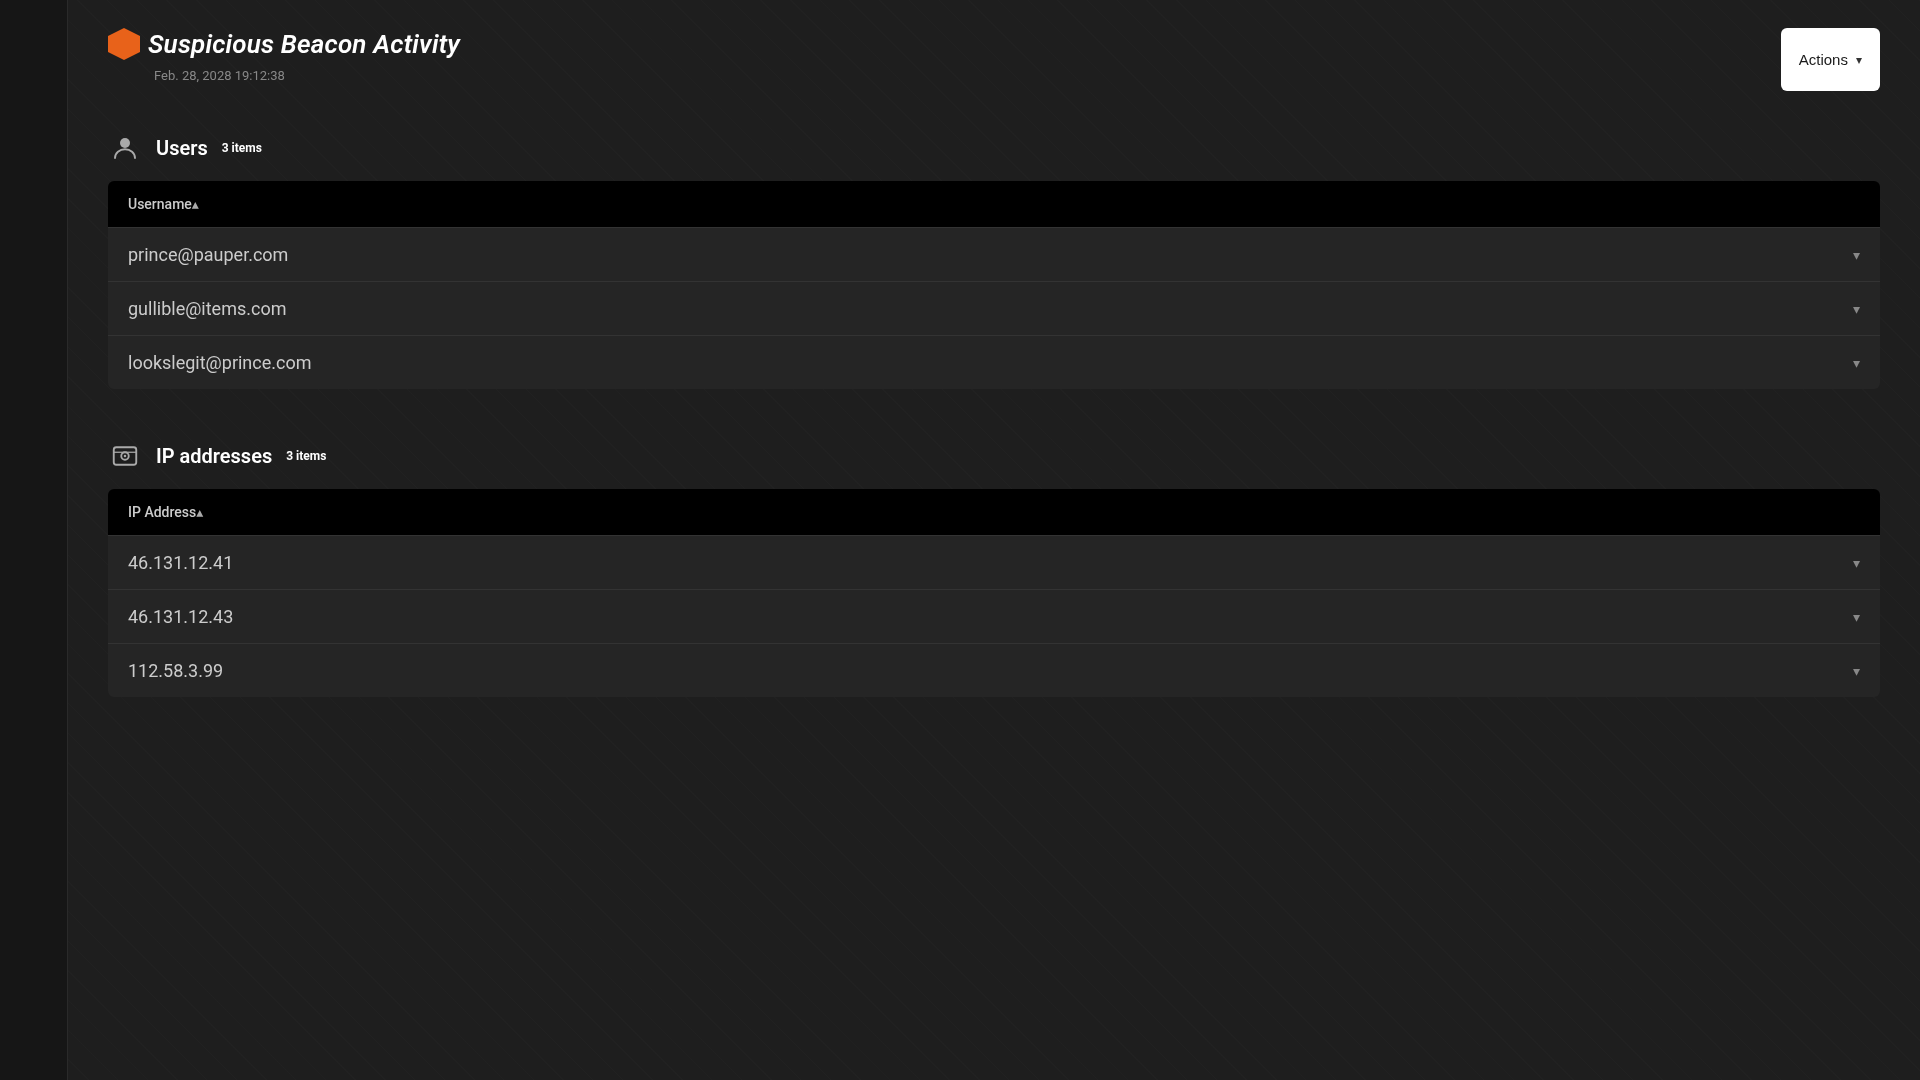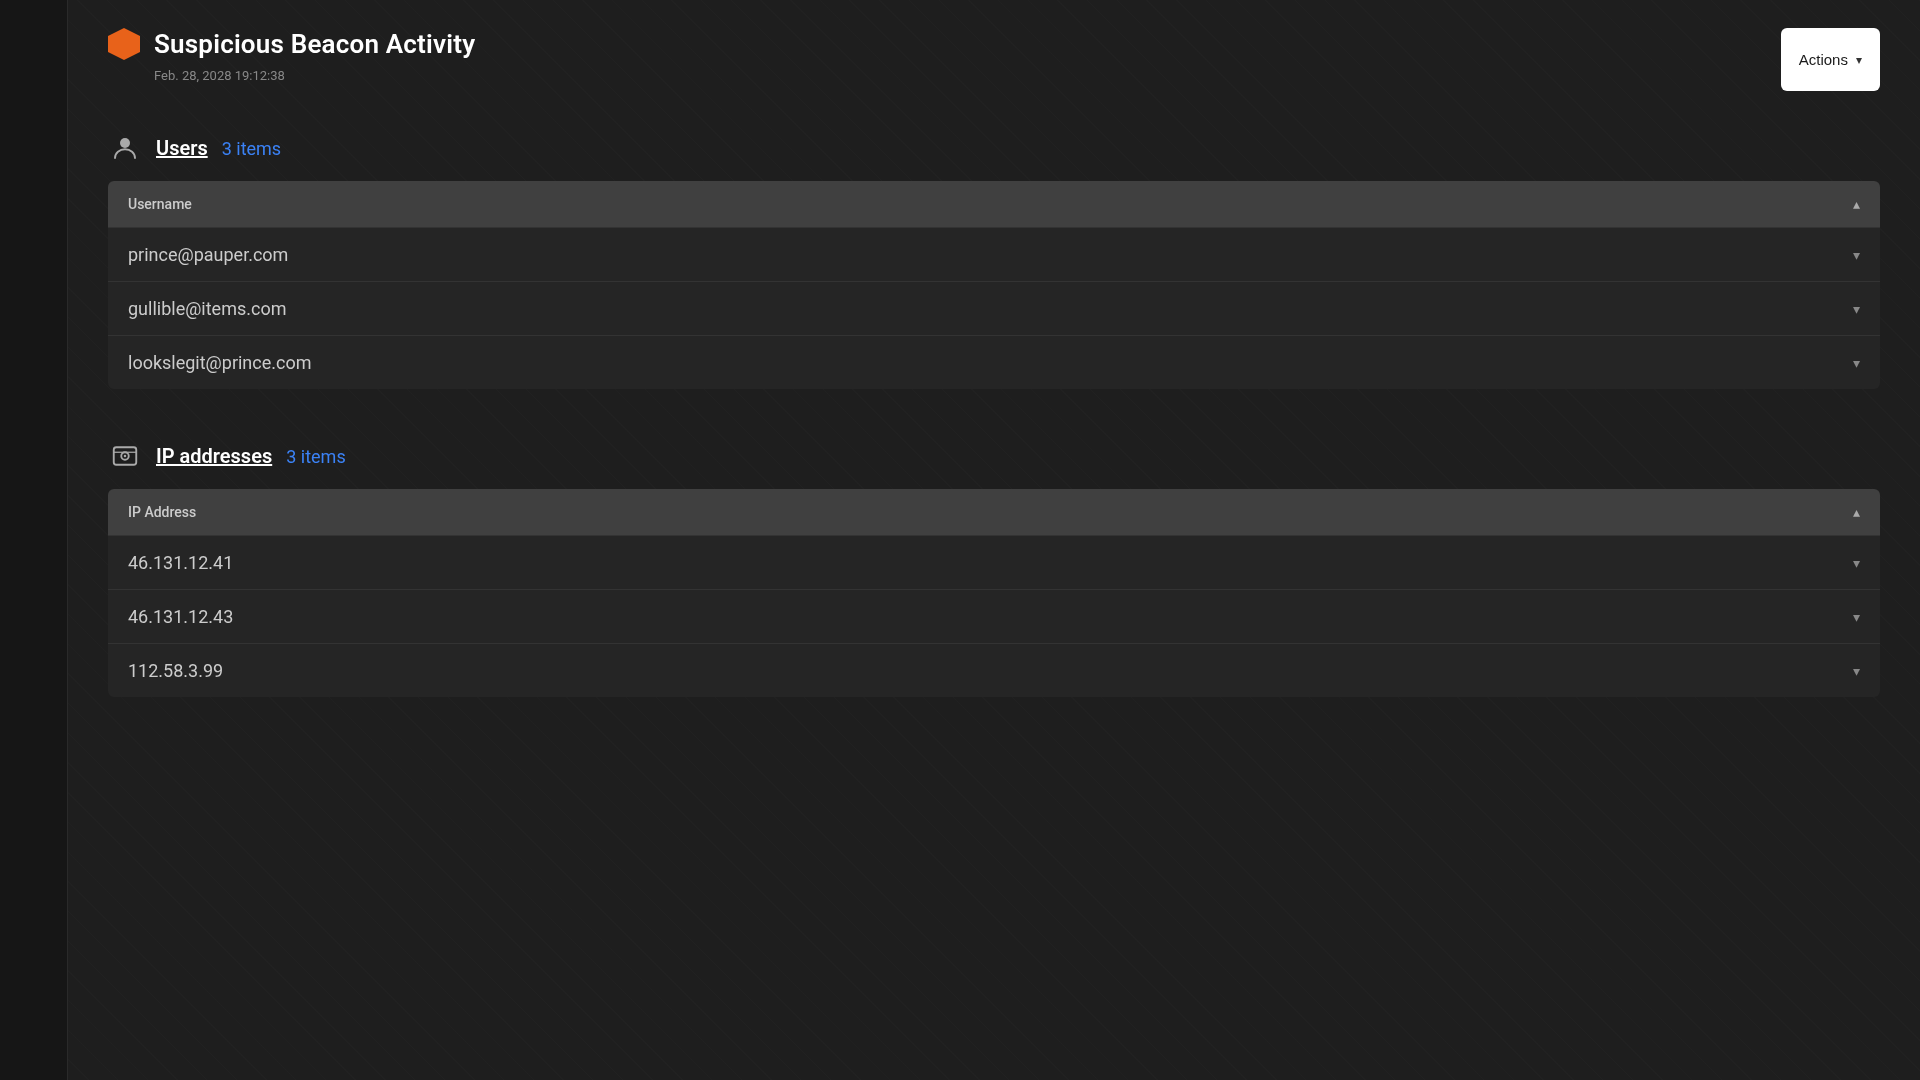--- a/index.html
+++ b/index.html
@@ -62,22 +62,23 @@
     }
 
     .title-block {
       display: flex;
       flex-direction: column;
     }
 
     .title-row {
       display: flex;
       align-items: center;
-      gap: 14px;
+      gap: 8px;
       margin-bottom: 8px;
+      font-style: italic;
     }
 
     .alert-icon {
       width: 32px;
       height: 32px;
       background-color: #e8621a;
       border-radius: 6px;
       flex-shrink: 0;
       position: relative;
       clip-path: polygon(50% 0%, 100% 25%, 100% 75%, 50% 100%, 0% 75%, 0% 25%);
@@ -135,40 +136,37 @@
       align-items: center;
       justify-content: center;
       color: #aaaaaa;
       font-size: 22px;
     }
 
     .section-title {
       font-size: 20px;
       font-weight: 600;
       color: #ffffff;
-      text-decoration: underline;
     }
 
     .section-count {
-      font-size: 18px;
-      color: #3b82f6;
-      font-weight: 400;
+      font-size: 12px;
+      color: #ffffff;
+      font-weight: 700;
     }
 
     .column-header-container {
       display: flex;
       align-items: center;
-      justify-content: space-between;
       width: 100%;
       padding: 15px 20px;
-      background-color: #404040;
+      background-color: #000000;
       font-size: 14px;
       color: #cccccc;
       font-weight: 500;
-      gap: 25px;
     }
 
     .table-row {
       background-color: #252525;
       border-top: 1px solid #333333;
       display: flex;
       align-items: center;
       justify-content: space-between;
       padding: 16px 20px;
       cursor: pointer;

